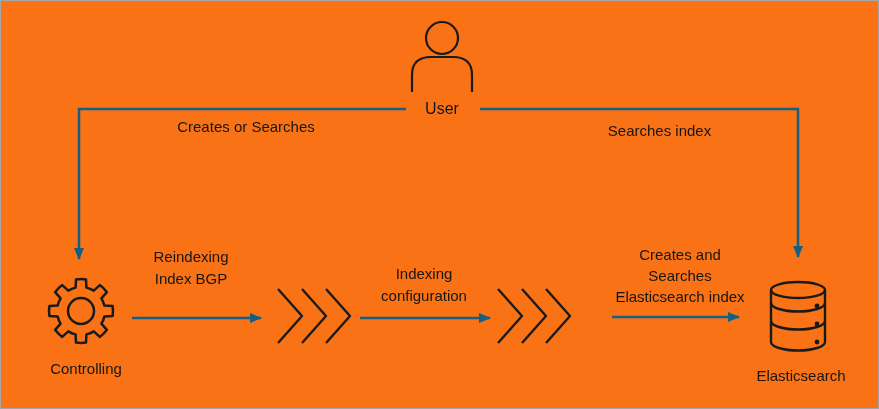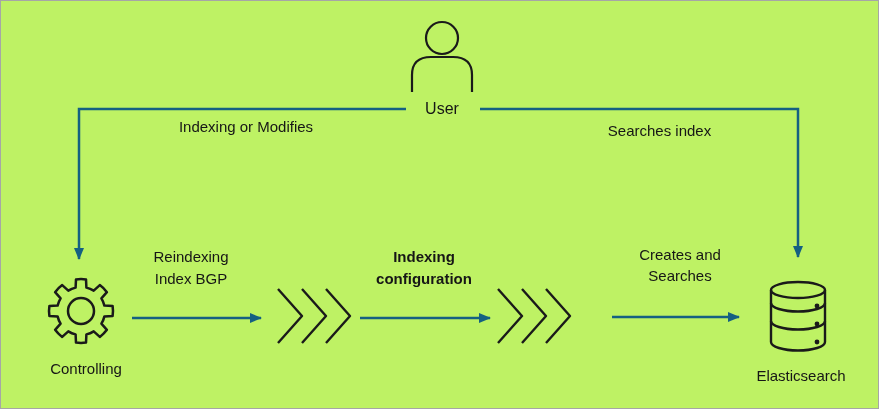--- a/index.html
+++ b/index.html
@@ -2,21 +2,21 @@
 <html><head>
 <meta charset="utf-8">
 <style>
   html, body { margin: 0; padding: 0; background: #ffffff; }
   .canvas {
     position: relative;
     width: 879px;
     height: 409px;
     box-sizing: border-box;
     border: 1px solid #a6a6a6;
-    background: #bef264;
+    background: #f97316;
     font-family: "Liberation Sans", sans-serif;
     overflow: hidden;
   }
   .canvas svg { position: absolute; top: 0; left: 0; }
   .label {
     position: absolute;
     color: #161616;
     font-size: 15px;
     line-height: 22px;
     text-align: center;
@@ -85,37 +85,38 @@
         <circle cx="816" cy="305" r="2.4" fill="#1a1a1a" stroke="none"></circle>
         <circle cx="816" cy="323" r="2.4" fill="#1a1a1a" stroke="none"></circle>
         <circle cx="816" cy="341" r="2.4" fill="#1a1a1a" stroke="none"></circle>
       </g>
     </g>
   </svg>
 
   <div class="label user-title" style="left:391px; top:97px; width:100px;">User</div>
 
   <div class="label" style="left:115px; top:115px; width:260px;">
-    <div>Indexing or Modifies</div>
+    <div>Creates or Searches</div>
   </div>
 
   <div class="label" style="left:537px; top:119px; width:200px; text-align:center; padding-left:43px; box-sizing:border-box;">Searches index</div>
 
   <div class="label" style="left:110px; top:245px; width:160px;">
     <div>Reindexing</div>
     <div>Index BGP</div>
   </div>
 
-  <div class="label" style="left:343px; top:245px; width:160px;font-weight:bold;">
+  <div class="label" style="left:343px; top:262px; width:160px;">
     <div>Indexing</div>
     <div>configuration</div>
   </div>
 
   <div class="label" style="left:584px; top:223px; width:190px; line-height:21px;margin-top:20px;">
     <div>Creates and</div>
     <div>Searches</div>
+    <div>Elasticsearch index</div>
   </div>
 
   <div class="label node-title" style="left:15px; top:357px; width:140px;">Controlling</div>
 
   <div class="label node-title" style="left:720px; top:364px; width:160px;">Elasticsearch</div>
 
 </div>
 
 </body></html>

